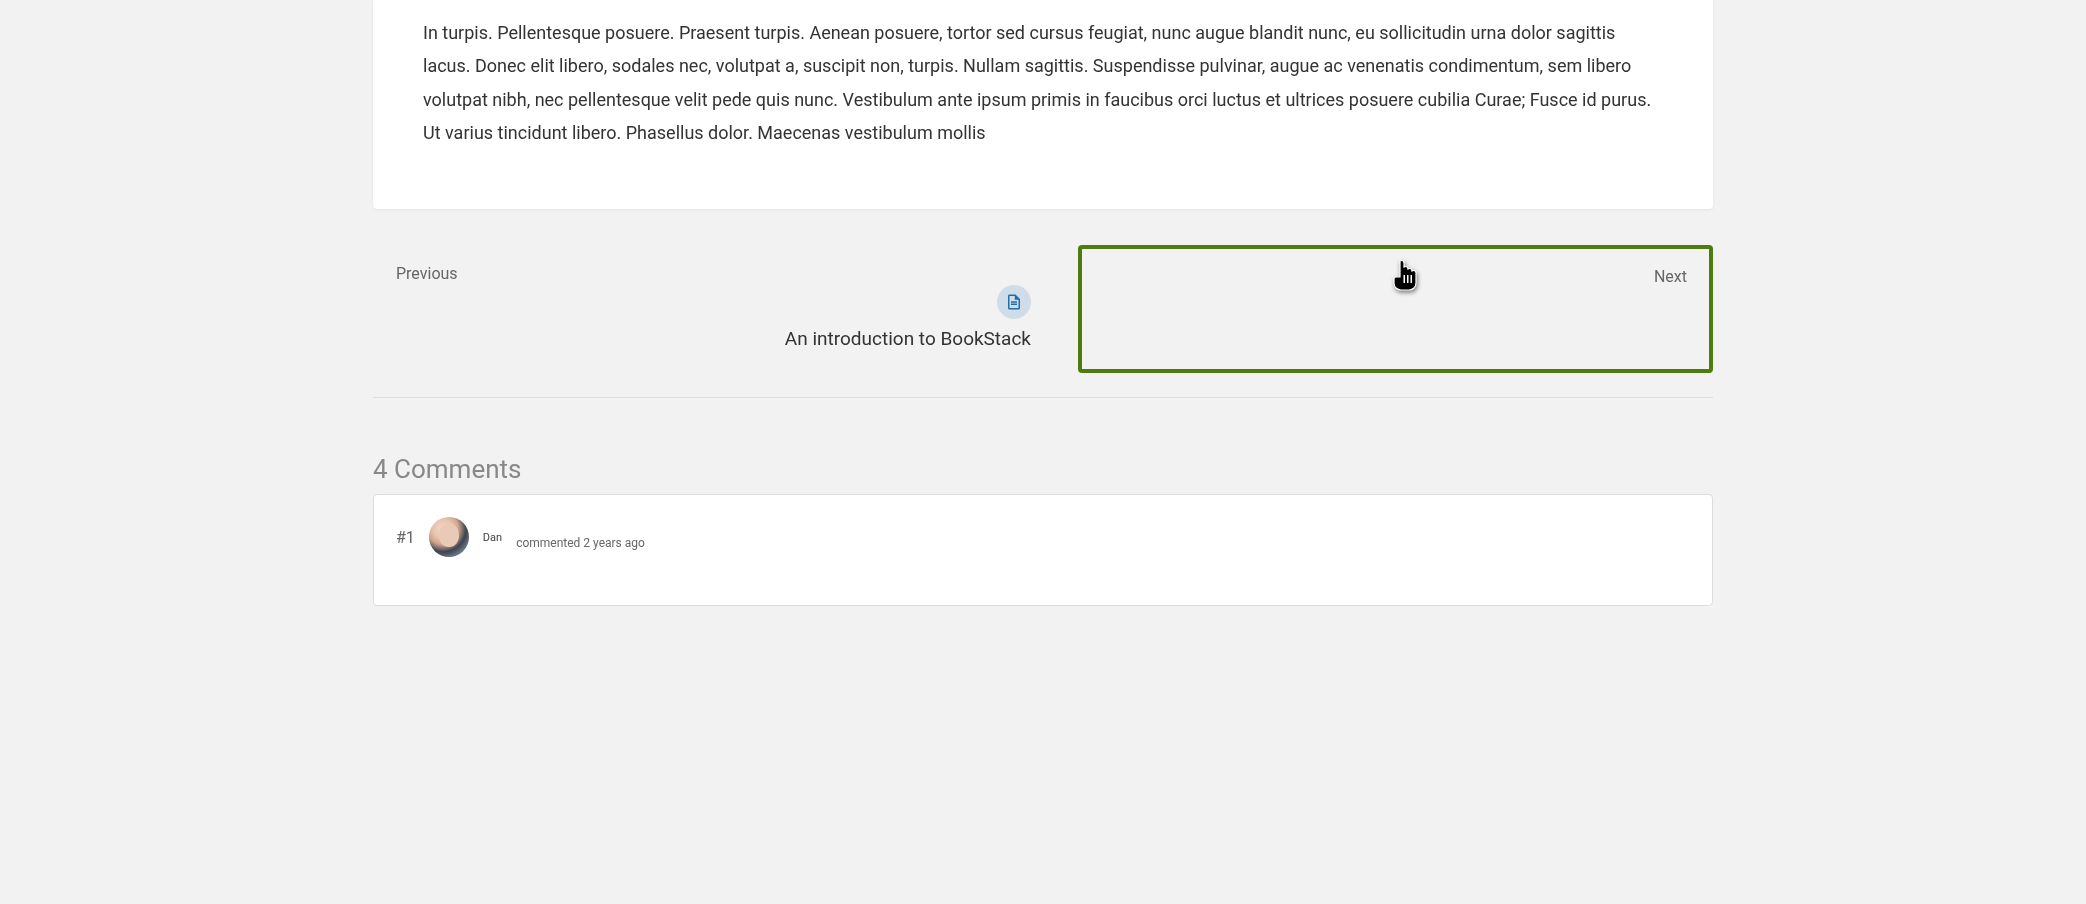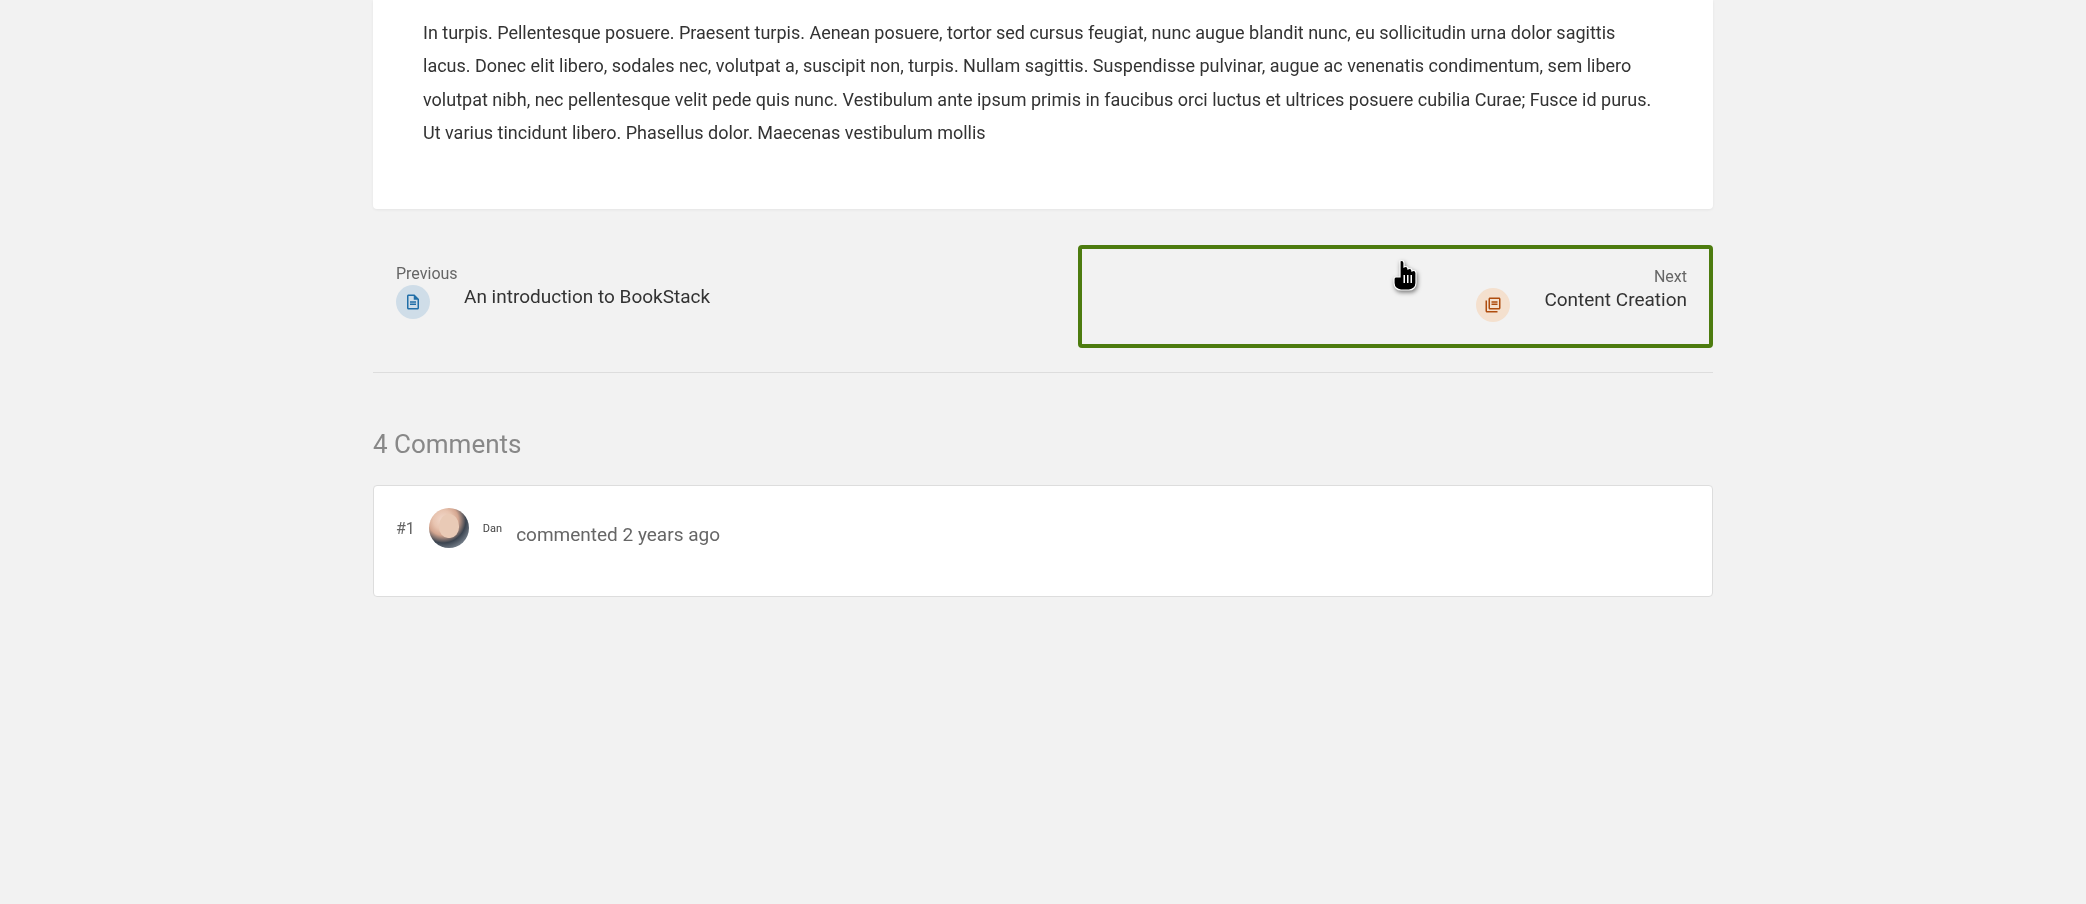--- a/index.html
+++ b/index.html
@@ -49,22 +49,23 @@
     .nav-label {
       font-size: 16px;
       color: #666;
       margin-bottom: 2px;
     }
     .nav-card.next .nav-label {
       text-align: right;
     }
     .nav-title-row {
       display: flex;
-      align-items: flex-start;
-      gap: 34px;
+      align-items: flex-end;
+      gap: 8px;
+      flex-direction: column;
     }
     .nav-card.next .nav-title-row {
       justify-content: flex-end;
     }
     .nav-icon-circle {
       width: 34px;
       height: 34px;
       border-radius: 50%;
       display: flex;
       align-items: center;
@@ -88,21 +89,21 @@
     .divider {
       height: 1px;
       background: #ddd;
       margin-top: 24px;
     }
     .comments-heading {
       font-size: 26px;
       color: #888;
       font-weight: 400;
       margin-top: 56px;
-      margin-bottom: 26px;
+      margin-bottom: 10px;
     }
     .comment-card {
       background: #fff;
       border: 1px solid #ddd;
       border-radius: 4px;
       padding: 22px 22px 26px 22px;
     }
     .comment-header {
       display: flex;
       align-items: center;
@@ -130,21 +131,21 @@
       top: 6px; left: 10px;
       width: 20px; height: 24px;
       background: #e9cab6;
       border-radius: 50% 50% 45% 45%;
     }
     .comment-author {
       font-size: 11px;
       color: #444;
     }
     .comment-meta {
-      font-size: 19px;
+      font-size: 12px;
       color: #666;
       margin-top: 12px;
     }
     .comment-body {
       font-size: 18px;
       color: #333;
       line-height: 1.6;
     }
     .next-card-wrap {
       position: relative;
@@ -176,28 +177,20 @@
               <path d="M14 2H6c-1.1 0-2 .9-2 2v16c0 1.1.9 2 2 2h12c1.1 0 2-.9 2-2V8l-6-6zM6 20V4h7v5h5v11H6zm2-6h8v2H8v-2zm0-3h8v2H8v-2z"></path>
             </svg>
         </span>
         <span class="nav-title">An introduction to BookStack</span>
       </div>
     </div>
 
     <div class="next-card-wrap" style="flex:1; display:flex;">
       <div class="nav-card next hover" style="flex:1;">
         <div class="nav-label">Next</div>
-        <div class="nav-title-row">
-          <span class="nav-icon-circle chapter">
-            <svg viewBox="0 0 24 24" fill="#af4d0e">
-                <path d="M4 6H2v14c0 1.1.9 2 2 2h14v-2H4V6zm16-4H8c-1.1 0-2 .9-2 2v12c0 1.1.9 2 2 2h12c1.1 0 2-.9 2-2V4c0-1.1-.9-2-2-2zm0 14H8V4h12v12zM10 7h8v2h-8V7zm0 3h8v2h-8v-2z"></path>
-              </svg>
-          </span>
-          <span class="nav-title">Content Creation</span>
-        </div>
       </div>
       <svg class="cursor-pointer" width="28" height="32" viewBox="0 0 28 32">
         <path d="M9 2 L9 18 L5 18 C4 18 3 19 3 20 L3 24 C3 28 6 31 10 31 L18 31 C22 31 25 28 25 24 L25 14 C25 12.5 24 11.5 22.5 11.5 C22 11.5 21.5 11.7 21 12 C21 10.5 20 9.5 18.5 9.5 C18 9.5 17.5 9.7 17 10 C17 8.5 16 7.5 14.5 7.5 C14 7.5 13.5 7.7 13 8 L13 4 C13 2.5 12 1.5 10.5 1.5 C9.5 1.5 9 2 9 2 Z" fill="#000" stroke="#fff" stroke-width="1.2"></path>
         <rect x="12.5" y="16" width="1.5" height="8" fill="#fff"></rect>
         <rect x="16" y="16" width="1.5" height="8" fill="#fff"></rect>
         <rect x="19.5" y="16" width="1.5" height="8" fill="#fff"></rect>
       </svg>
     </div>
   </div>
 

